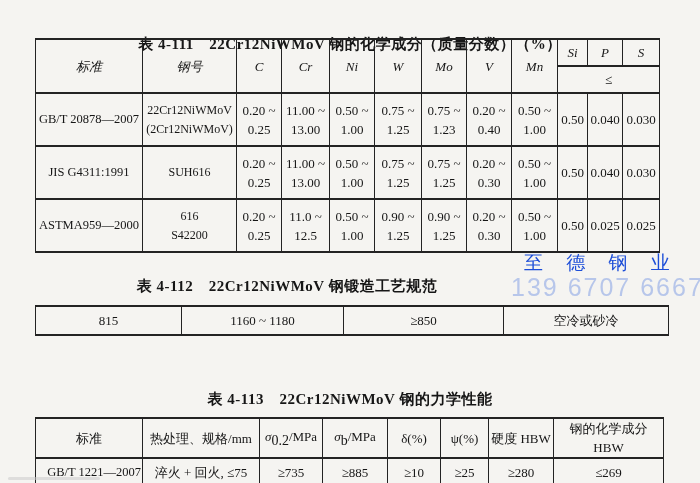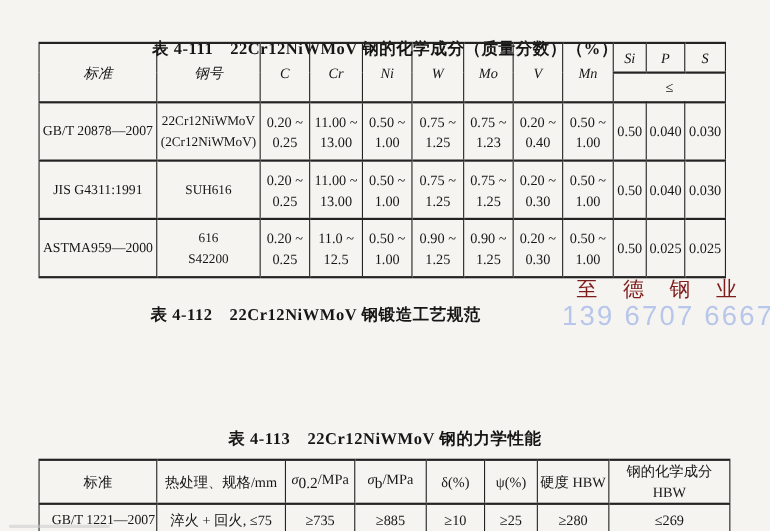--- a/index.html
+++ b/index.html
@@ -35,21 +35,21 @@
   #table3{top:417px;width:628px;}
   #table3 tr.hdr td{height:25px;}
   #table3 tr.data td{height:27px;}
   #table3 td.std{font-size:12.5px;text-align:right;}
   .greek{font-style:italic;}
   sub{font-size:14px;}
   .watermark{
     position:absolute;font-family:"Liberation Sans","DejaVu Sans",sans-serif;
     white-space:nowrap;pointer-events:none;
   }
-  #wm-company{left:524px;top:250px;font-size:19px;letter-spacing:9px;color:#7f1d1d;}
+  #wm-company{left:524px;top:250px;font-size:19px;letter-spacing:9px;color:#1d4ed8;}
   #wm-phone{left:511px;top:273px;font-size:25px;letter-spacing:2px;color:#b7c6ea;}
   #bottom-smudge{
     position:absolute;left:8px;top:477px;width:92px;height:3px;
     background:#cbcbcb;opacity:.55;border-radius:2px;
   }
 </style>
 </head>
 <body>
 
 <div class="page-title" id="t1-title">表 4-111　22Cr12NiWMoV 钢的化学成分（质量分数）（%）</div>
@@ -162,20 +162,26 @@
 <div class="page-title" id="t2-title">表 4-112　22Cr12NiWMoV 钢锻造工艺规范</div>
 
 <table id="table2">
   <colgroup>
     <col style="width:146px">
       <col style="width:162px">
       <col style="width:160px">
       <col style="width:165px">
   </colgroup>
   <tbody>
+    <tr>
+      <td>815</td>
+      <td>1160 ~ 1180</td>
+      <td>≥850</td>
+      <td>空冷或砂冷</td>
+    </tr>
   </tbody>
 </table>
 
 <div class="page-title" id="t3-title">表 4-113　22Cr12NiWMoV 钢的力学性能</div>
 
 <table id="table3">
   <colgroup>
     <col style="width:107px">
       <col style="width:117px">
       <col style="width:63px">

